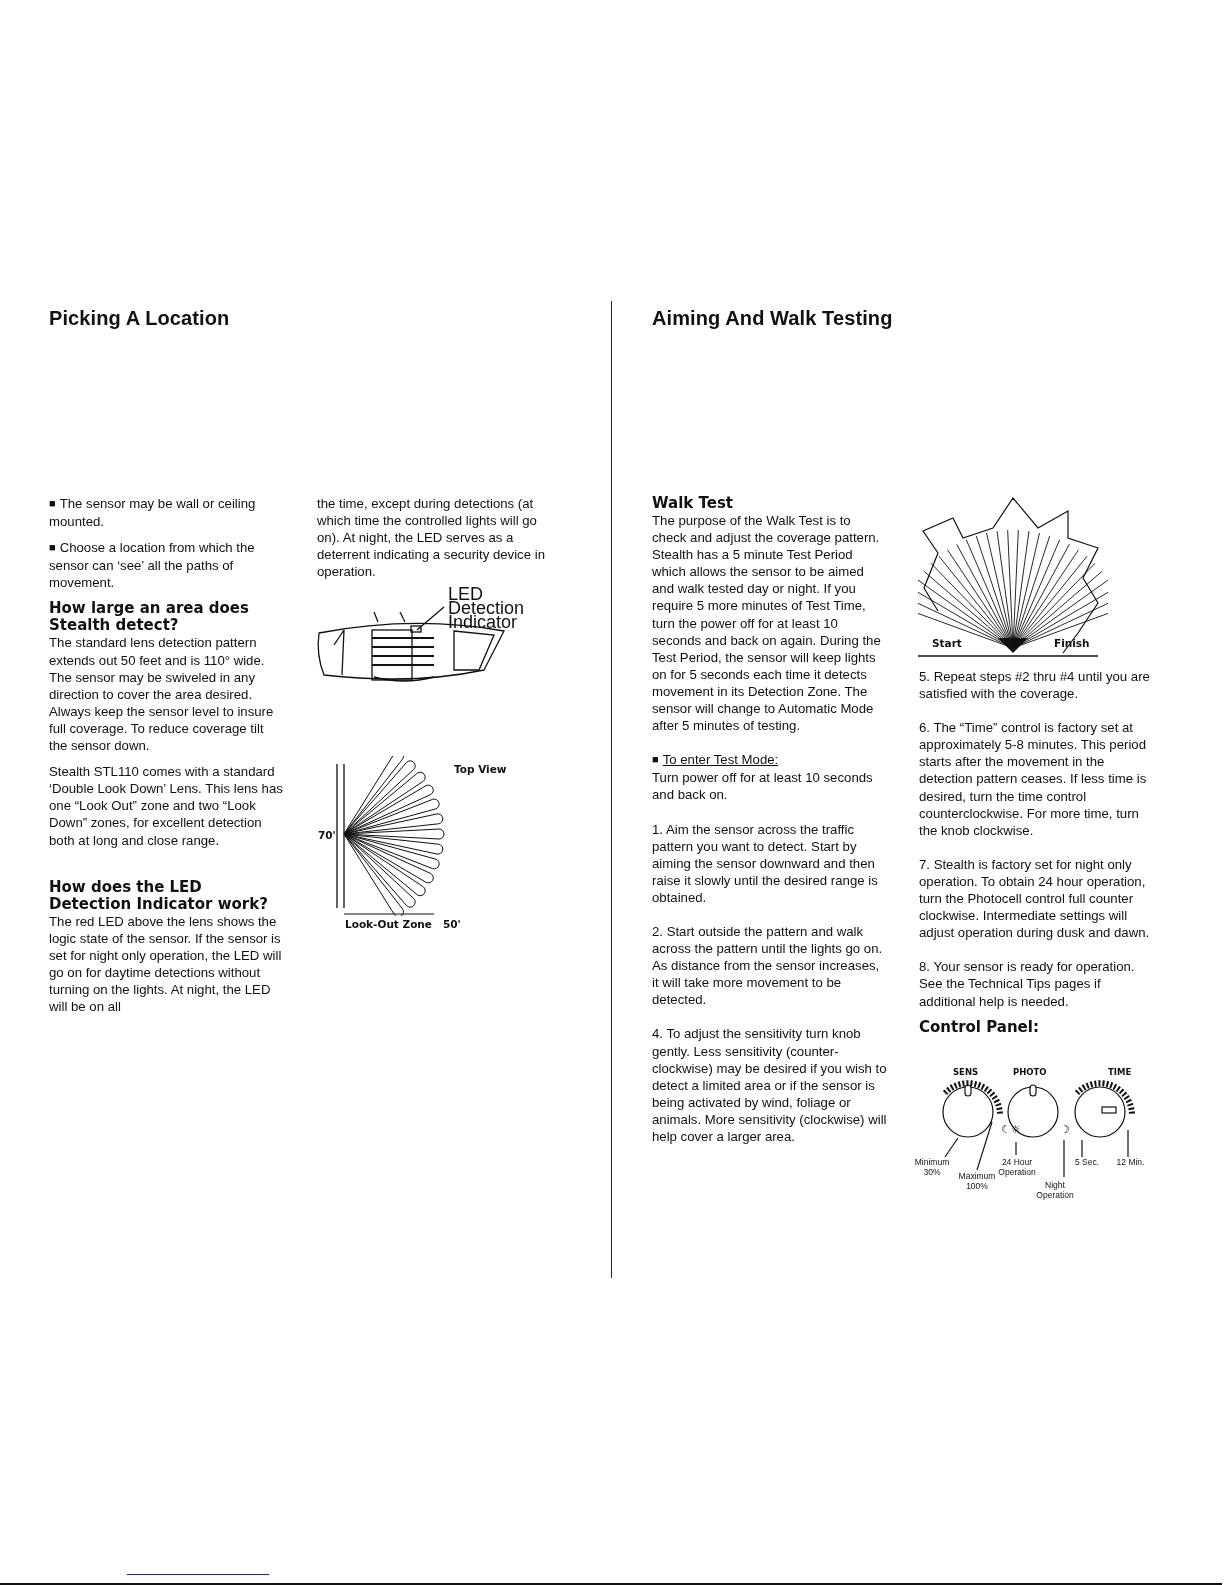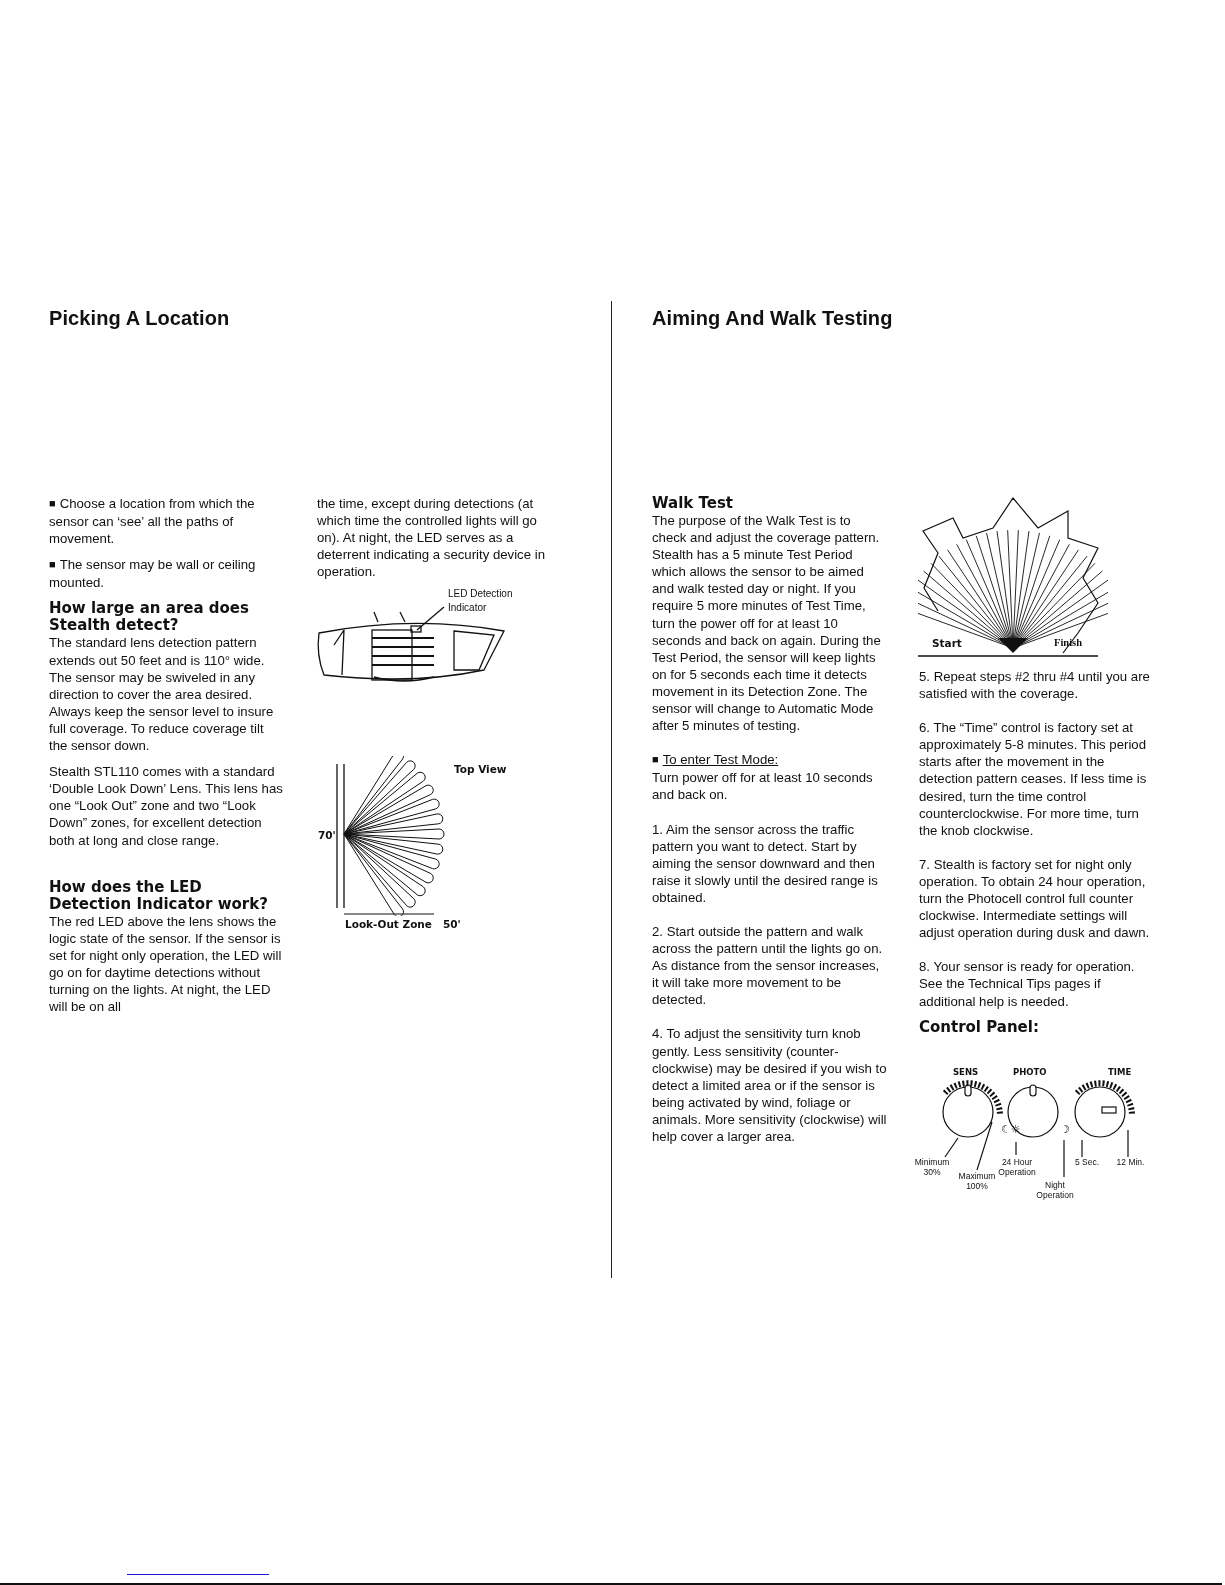--- a/index.html
+++ b/index.html
@@ -15,35 +15,35 @@
   .label-small { font-family:"DejaVu Sans", sans-serif; font-weight:bold; font-size:10.5px; }
   .tiny { font-size:8.5px; line-height:10px; text-align:center; }
   .u { text-decoration:underline; }
 </style>
 </head>
 <body>
 
 <div class="abs title" style="left:49px; top:307px;">Picking A Location</div>
 
 <div class="abs body-text" style="left:49px; top:495px; width:235px;">
+  <p class="bullet">The sensor may be wall or ceiling mounted.</p>
   <p class="bullet">Choose a location from which the sensor can ‘see’ all the paths of movement.</p>
-  <p class="bullet">The sensor may be wall or ceiling mounted.</p>
   <div class="head">How large an area does Stealth detect?</div>
   <p>The standard lens detection pattern extends out 50 feet and is 110° wide. The sensor may be swiveled in any direction to cover the area desired. Always keep the sensor level to insure full coverage. To reduce coverage tilt the sensor down.</p>
   <p style="margin-bottom:30px;">Stealth STL110 comes with a standard ‘Double Look Down’ Lens. This lens has one “Look Out” zone and two “Look Down” zones, for excellent detection both at long and close range.</p>
   <div class="head">How does the LED Detection Indicator work?</div>
   <p>The red LED above the lens shows the logic state of the sensor. If the sensor is set for night only operation, the LED will go on for daytime detections without turning on the lights. At night, the LED will be on all</p>
 </div>
 
 <div class="abs body-text" style="left:317px; top:495px; width:230px;">
   <p>the time, except during detections (at which time the controlled lights will go on). At night, the LED serves as a deterrent indicating a security device in operation.</p>
 </div>
 
 <div class="abs" style="left:314px; top:585px; width:225px; height:105px;">
-  <div class="abs body-text" style="left:134px; top:2px; line-height:14px; font-size:10px;">
+  <div class="abs body-text" style="left:134px; top:2px; line-height:14px; font-size:18px;">
     <div>LED Detection</div>
     <div style="padding-left:0px;">Indicator</div>
   </div>
   <svg class="abs" style="left:0; top:0;" width="225" height="105">
     <g fill="none" stroke="#111" stroke-width="1.3">
       <line x1="130" y1="22" x2="103" y2="45"></line>
       <line x1="60" y1="27" x2="64" y2="37"></line>
       <line x1="86" y1="27" x2="91" y2="37"></line>
       <path d="M5 48 Q100 30 190 46 L170 85 Q100 100 10 90 Q2 70 5 48 Z"></path>
       <path d="M20 60 L30 45 M30 45 L28 90"></path>
@@ -128,21 +128,21 @@
       <line x1="95" y1="155" x2="160.47798822785404" y2="56.83364600010343" stroke="#111" stroke-width="0.9"></line>
       <line x1="95" y1="155" x2="169.08183071130762" y2="63.15294039294912" stroke="#111" stroke-width="0.9"></line>
       <line x1="95" y1="155" x2="177.07935785148817" y2="70.22394787036052" stroke="#111" stroke-width="0.9"></line>
       <line x1="95" y1="155" x2="184.4051146864059" y2="77.98879647797597" stroke="#111" stroke-width="0.9"></line>
       <line x1="95" y1="155" x2="190.99914429103018" y2="86.38393558801286" stroke="#111" stroke-width="0.9"></line>
       <line x1="95" y1="155" x2="196.8074784887528" y2="95.34065602303244" stroke="#111" stroke-width="0.9"></line>
       <line x1="95" y1="155" x2="201.7825795485388" y2="104.78565239933923" stroke="#111" stroke-width="0.9"></line>
       <line x1="95" y1="155" x2="205.8837292527372" y2="114.64162308757109" stroke="#111" stroke-width="0.9"></line>
     </svg>
   <div class="abs label-small" style="left:14px; top:144px;">Start</div>
-  <div class="abs label-small" style="left:136px; top:144px;font-family:Liberation Serif, serif;">Finish</div>
+  <div class="abs label-small" style="left:136px; top:144px;">Finish</div>
 </div>
 
 <div class="abs body-text" style="left:919px; top:668px; width:235px;">
   <p style="margin-bottom:17px;">5.  Repeat steps #2 thru #4 until you are satisfied with the coverage.</p>
   <p style="margin-bottom:17px;">6. The “Time” control is factory set at approximately 5-8 minutes. This period starts after the movement in the detection pattern ceases. If less time is desired, turn the time control counterclockwise. For more time, turn the knob clockwise.</p>
   <p style="margin-bottom:17px;">7. Stealth is factory set for night only operation. To obtain 24 hour operation, turn the Photocell control full counter clockwise. Intermediate settings will adjust operation during dusk and dawn.</p>
   <p style="">8. Your sensor is ready for operation. See the Technical Tips pages if additional help is needed.</p>
   <div class="head">Control Panel:</div>
 </div>
 

